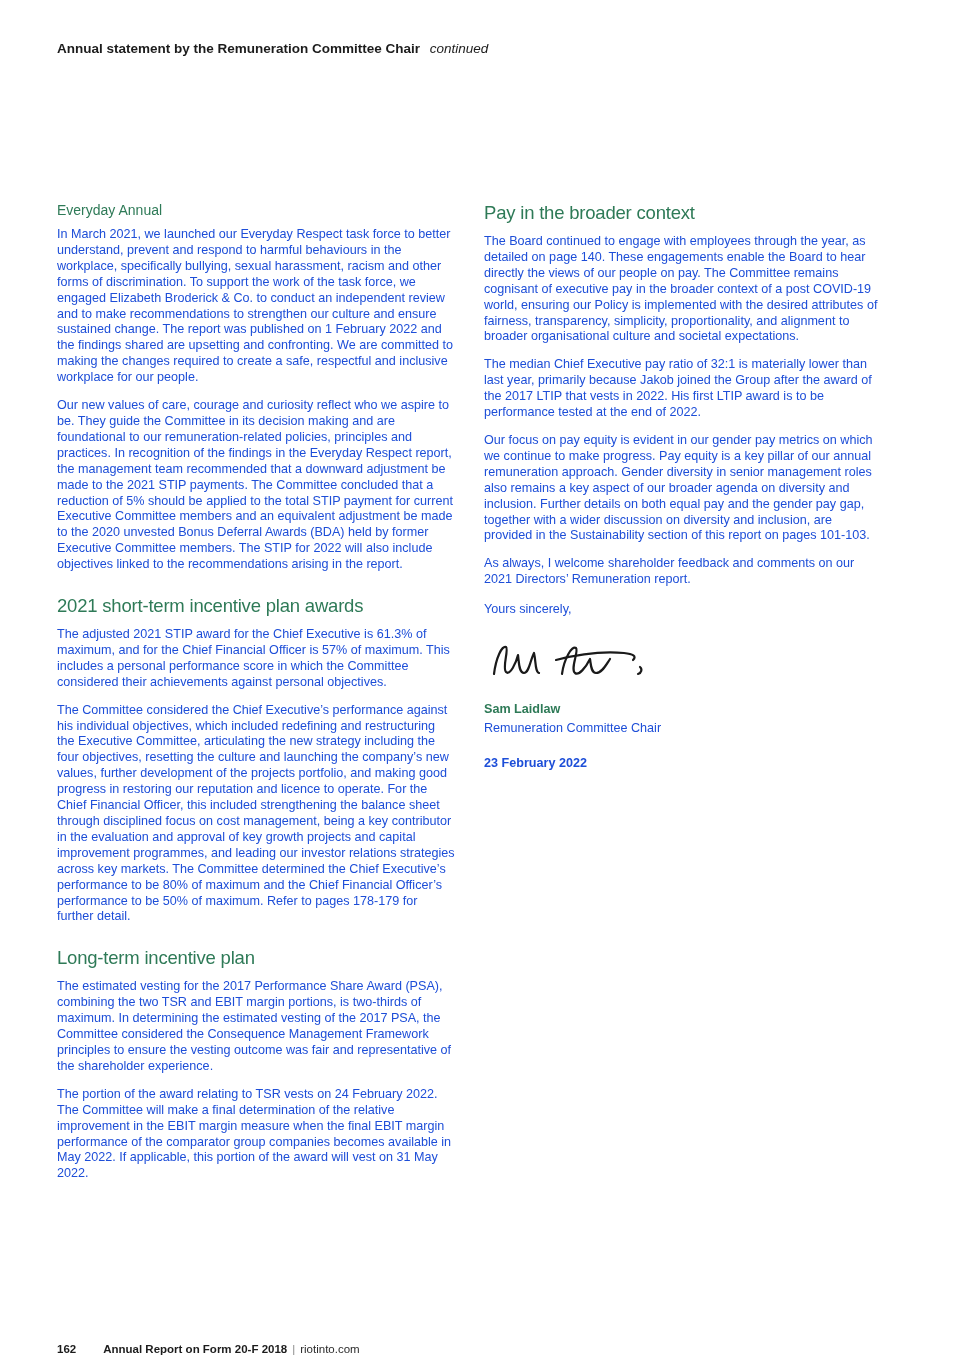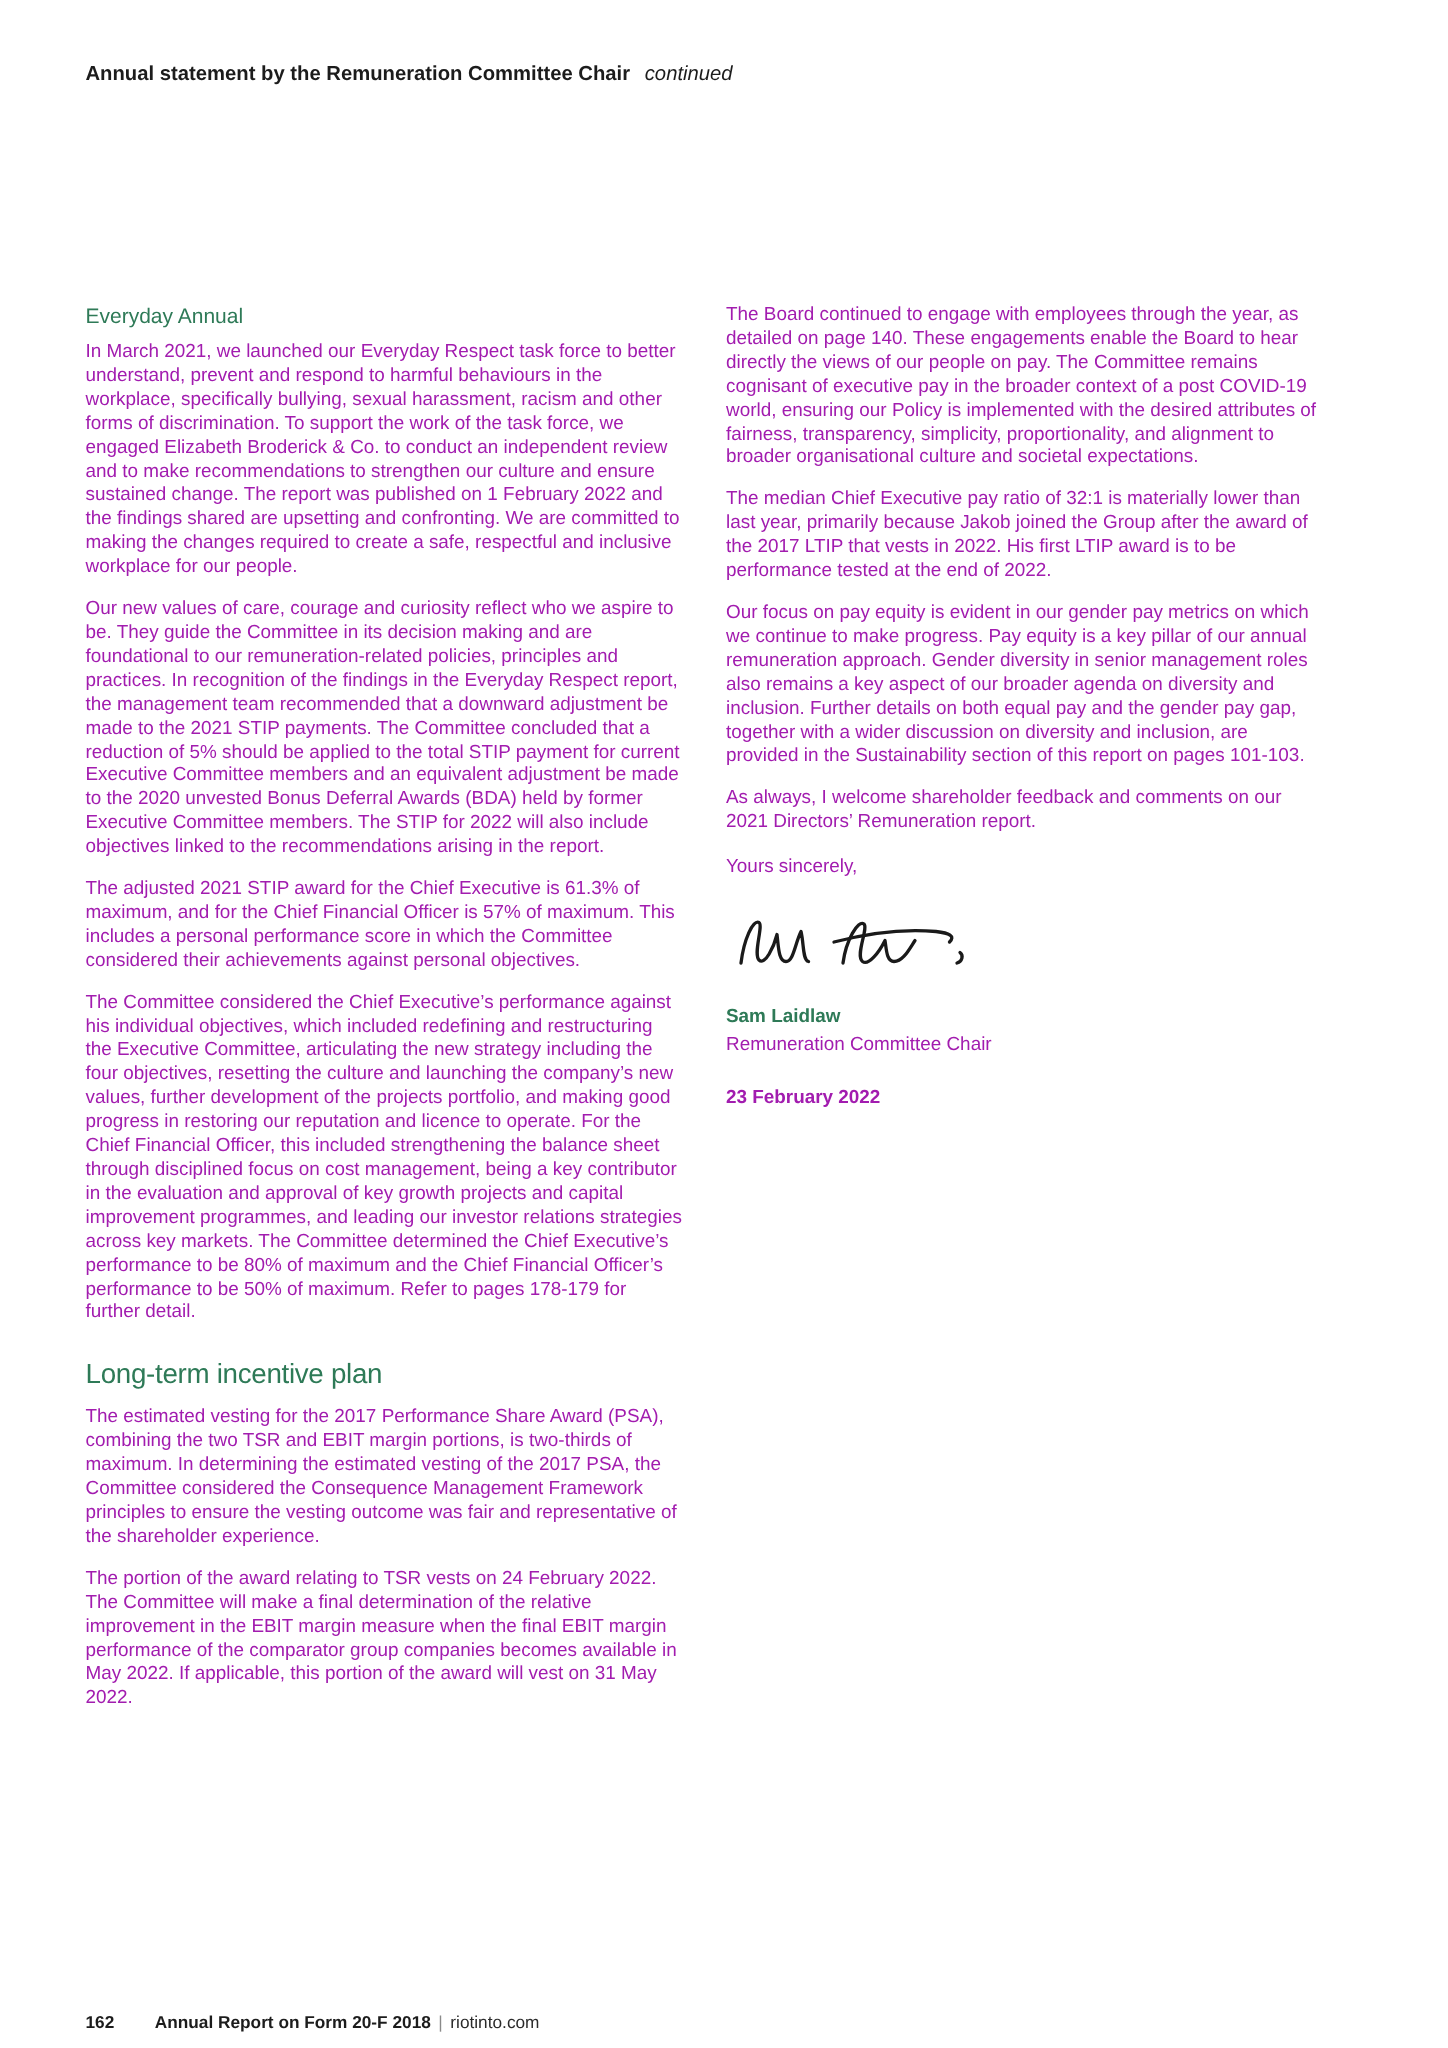--- a/index.html
+++ b/index.html
@@ -35,21 +35,21 @@
     display: flex;
     gap: 29px;
   }
   .col { width: 398px; }
   .col > :first-child { margin-top: 0; }
 
   p {
     font-size: 12.6px;
     line-height: 15.9px;
     margin: 0 0 12px 0;
-    color: #a21caf;
+    color: #1d4ed8;
   }
   .h-small {
     font-size: 14px;
     font-weight: normal;
     color: #2e7a57;
     margin: 0 0 9px 0;
   }
   .h-large {
     font-size: 18.5px;
     font-weight: normal;
@@ -93,29 +93,31 @@
     <span class="doc-header-continued">continued</span>
   </header>
 
   <main class="columns">
 
     <section class="col">
       <h3 class="h-small">Everyday Annual</h3>
       <p>In March 2021, we launched our Everyday Respect task force to better understand, prevent and respond to harmful behaviours in the workplace, specifically bullying, sexual harassment, racism and other forms of discrimination. To support the work of the task force, we engaged Elizabeth Broderick &amp; Co. to conduct an independent review and to make recommendations to strengthen our culture and ensure sustained change. The report was published on 1 February 2022 and the findings shared are upsetting and confronting. We are committed to making the changes required to create a safe, respectful and inclusive workplace for our people.</p>
       <p>Our new values of care, courage and curiosity reflect who we aspire to be. They guide the Committee in its decision making and are foundational to our remuneration-related policies, principles and practices. In recognition of the findings in the Everyday Respect report, the management team recommended that a downward adjustment be made to the 2021 STIP payments. The Committee concluded that a reduction of 5% should be applied to the total STIP payment for current Executive Committee members and an equivalent adjustment be made to the 2020 unvested Bonus Deferral Awards (BDA) held by former Executive Committee members. The STIP for 2022 will also include objectives linked to the recommendations arising in the report.</p>
 
+      <h2 class="h-large">2021 short-term incentive plan awards</h2>
       <p>The adjusted 2021 STIP award for the Chief Executive is 61.3% of maximum, and for the Chief Financial Officer is 57% of maximum. This includes a personal performance score in which the Committee considered their achievements against personal objectives.</p>
       <p>The Committee considered the Chief Executive’s performance against his individual objectives, which included redefining and restructuring the Executive Committee, articulating the new strategy including the four objectives, resetting the culture and launching the company’s new values, further development of the projects portfolio, and making good progress in restoring our reputation and licence to operate. For the Chief Financial Officer, this included strengthening the balance sheet through disciplined focus on cost management, being a key contributor in the evaluation and approval of key growth projects and capital improvement programmes, and leading our investor relations strategies across key markets. The Committee determined the Chief Executive’s performance to be 80% of maximum and the Chief Financial Officer’s performance to be 50% of maximum. Refer to pages 178-179 for further detail.</p>
 
       <h2 class="h-large">Long-term incentive plan</h2>
       <p>The estimated vesting for the 2017 Performance Share Award (PSA), combining the two TSR and EBIT margin portions, is two-thirds of maximum. In determining the estimated vesting of the 2017 PSA, the Committee considered the Consequence Management Framework principles to ensure the vesting outcome was fair and representative of the shareholder experience.</p>
       <p>The portion of the award relating to TSR vests on 24 February 2022. The Committee will make a final determination of the relative improvement in the EBIT margin measure when the final EBIT margin performance of the comparator group companies becomes available in May 2022. If applicable, this portion of the award will vest on 31 May 2022.</p>
     </section>
 
     <section class="col">
+      <h2 class="h-large">Pay in the broader context</h2>
       <p>The Board continued to engage with employees through the year, as detailed on page 140. These engagements enable the Board to hear directly the views of our people on pay. The Committee remains cognisant of executive pay in the broader context of a post COVID-19 world, ensuring our Policy is implemented with the desired attributes of fairness, transparency, simplicity, proportionality, and alignment to broader organisational culture and societal expectations.</p>
       <p>The median Chief Executive pay ratio of 32:1 is materially lower than last year, primarily because Jakob joined the Group after the award of the 2017 LTIP that vests in 2022. His first LTIP award is to be performance tested at the end of 2022.</p>
       <p>Our focus on pay equity is evident in our gender pay metrics on which we continue to make progress. Pay equity is a key pillar of our annual remuneration approach. Gender diversity in senior management roles also remains a key aspect of our broader agenda on diversity and inclusion. Further details on both equal pay and the gender pay gap, together with a wider discussion on diversity and inclusion, are provided in the Sustainability section of this report on pages 101-103.</p>
       <p>As always, I welcome shareholder feedback and comments on our 2021 Directors’ Remuneration report.</p>
 
       <p class="closing">Yours sincerely,</p>
 
       <div class="signature-block">
         <svg width="170" height="56" viewBox="0 0 170 56">
           <g fill="none" stroke="#1a1a1a" stroke-width="2.2" stroke-linecap="round" stroke-linejoin="round">

